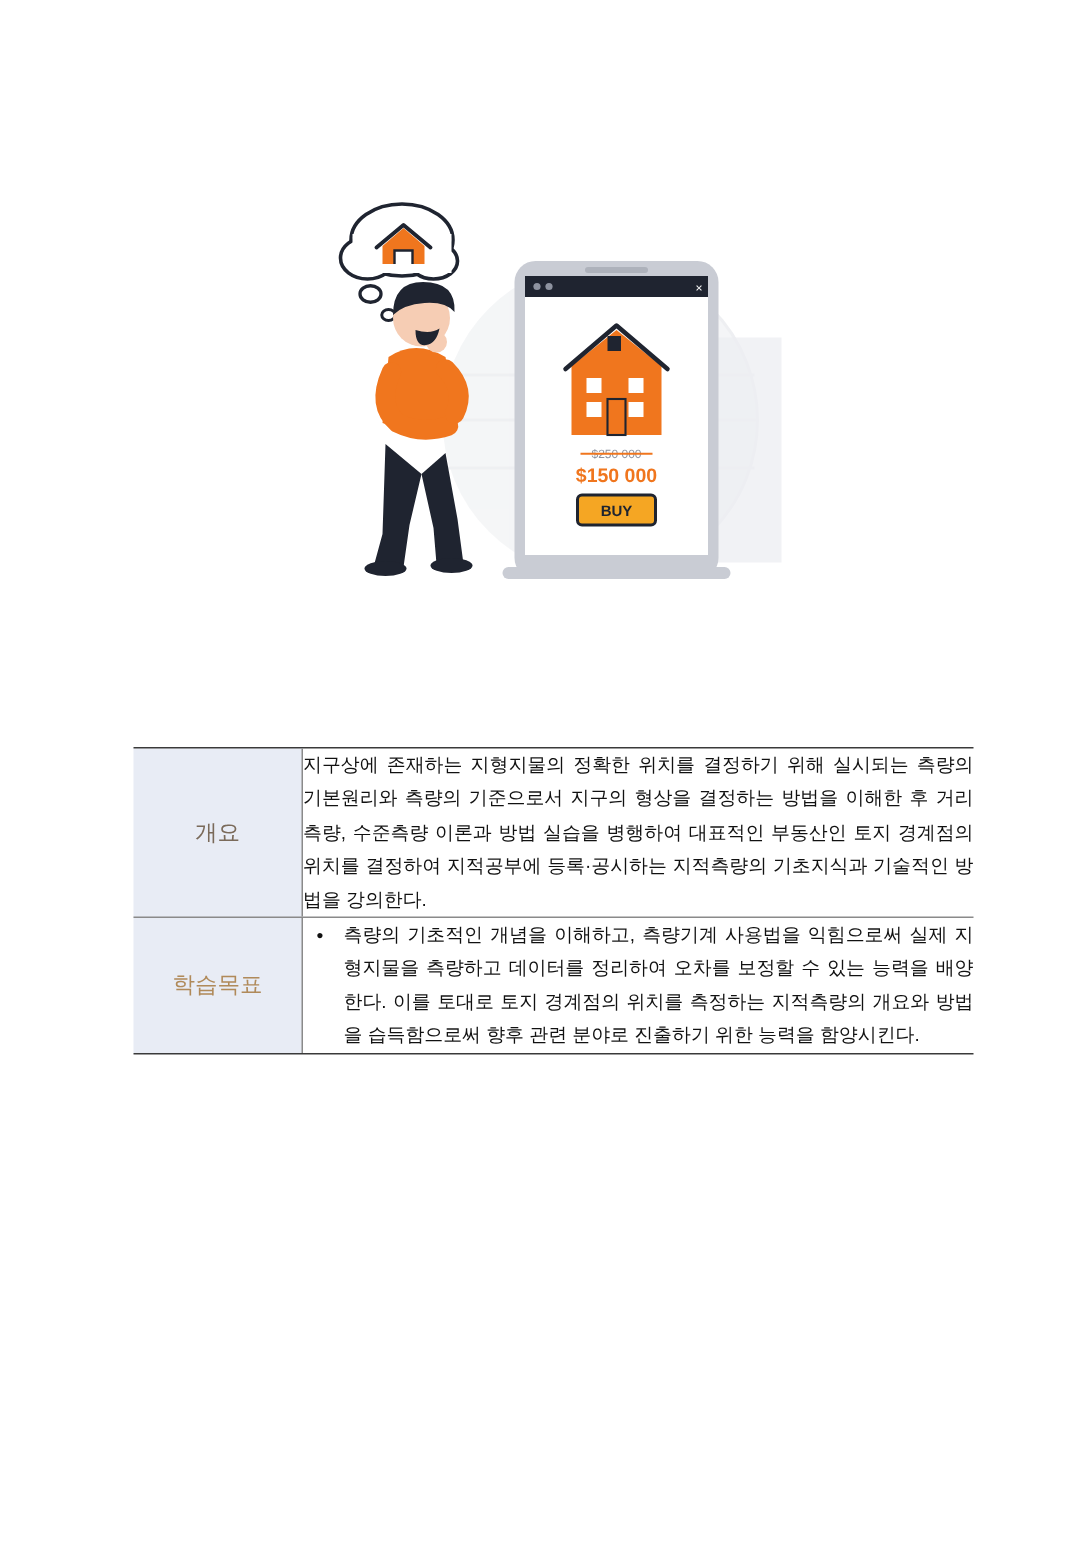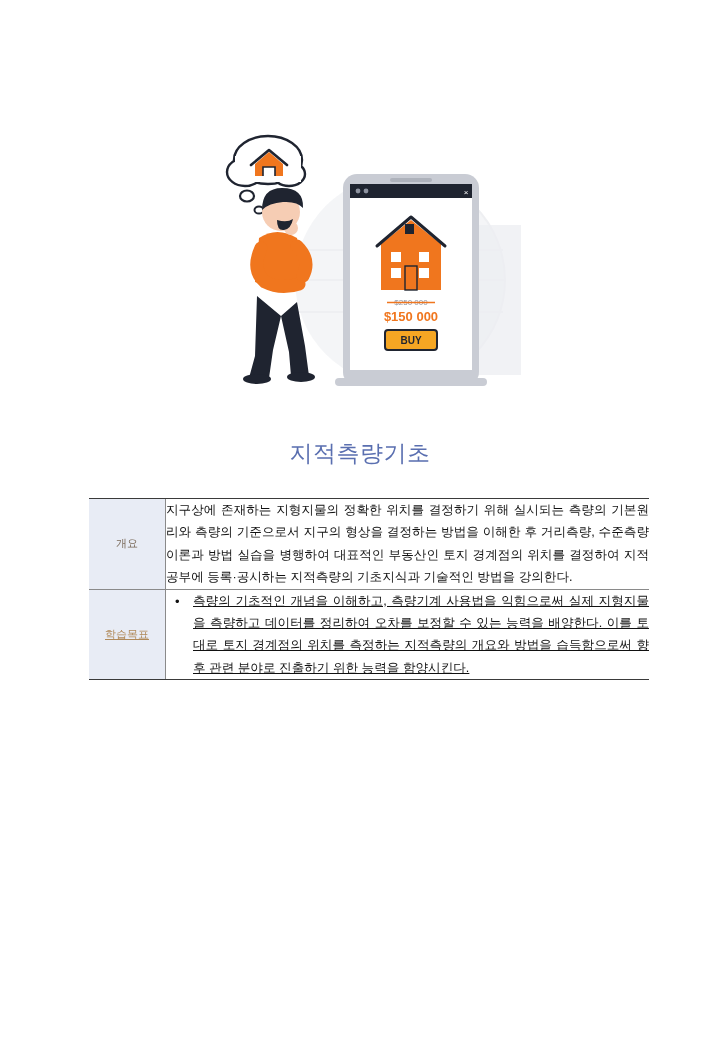--- a/index.html
+++ b/index.html
@@ -61,26 +61,26 @@
     border-collapse: collapse;
     width: 560px;
     table-layout: fixed;
   }
   table.info td {
     vertical-align: middle;
     padding: 0;
     margin-left: 32px;
   }
   .lbl-cell {
-    width: 76px;
+    width: 112px;
     background: #e8ecf5;
     border-top: 1.5px solid #3a3a3a;
     border-bottom: 1px solid #8a8a8a;
     text-align: center;
-    font-size: 11px;
+    font-size: 15px;
     color: #8a6f52;
     padding: 8px 4px;
   }
   .lbl-cell.first {
     color: #7a6a5a;
   }
   .lbl-cell.second {
     color: #b08a5a;
   }
   .body-cell {
@@ -89,21 +89,20 @@
     border-left: 1px solid #8a8a8a;
     padding: 9px 10px 10px 10px;
     font-size: 12.6px;
     line-height: 1.78;
     color: #111;
     text-align: justify;
   }
   .row-last .lbl-cell,
   .row-last .body-cell {
     border-bottom: 1.5px solid #3a3a3a;
-    text-decoration: underline;
   }
   ul.goals {
     margin: 0;
     padding: 0 0 0 17px;
     list-style: none;
   }
   ul.goals li {
     position: relative;
     padding-left: 10px;
     line-height: 1.78;
@@ -197,21 +196,20 @@
             <rect x="200" y="210" width="52" height="20" rx="3" fill="#f5a623" stroke="#1f2430" stroke-width="2"></rect>
             <text x="226" y="224" font-size="10" font-weight="bold" fill="#1f2430" text-anchor="middle" font-family="Liberation Sans, sans-serif">BUY</text>
           </g>
         </g>
 
         <rect x="150" y="258" width="152" height="8" rx="4" fill="#c9ccd4"></rect>
       </g>
     </svg>
   </div>
 
-  <div class="doc-title">지적측량기초</div>
 
   <div class="table-wrap">
     <table class="info">
       <tbody>
         <tr>
           <td class="lbl-cell first">개요</td>
           <td class="body-cell">지구상에 존재하는 지형지물의 정확한 위치를 결정하기 위해 실시되는 측량의 기본원리와 측량의 기준으로서 지구의 형상을 결정하는 방법을 이해한 후 거리측량, 수준측량 이론과 방법 실습을 병행하여 대표적인 부동산인 토지 경계점의 위치를 결정하여 지적공부에 등록·공시하는 지적측량의 기초지식과 기술적인 방법을 강의한다.</td>
         </tr>
         <tr class="row-last">
           <td class="lbl-cell second">학습목표</td>

